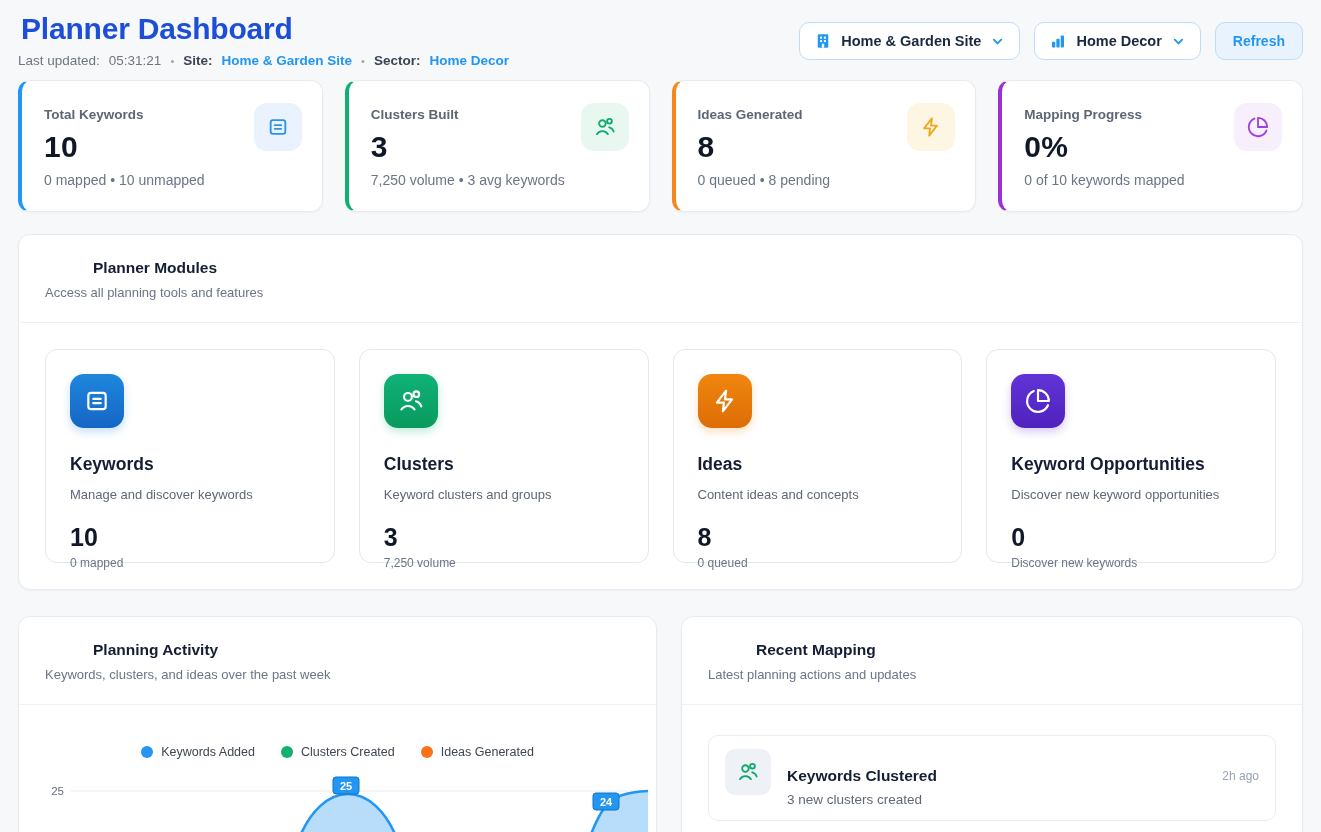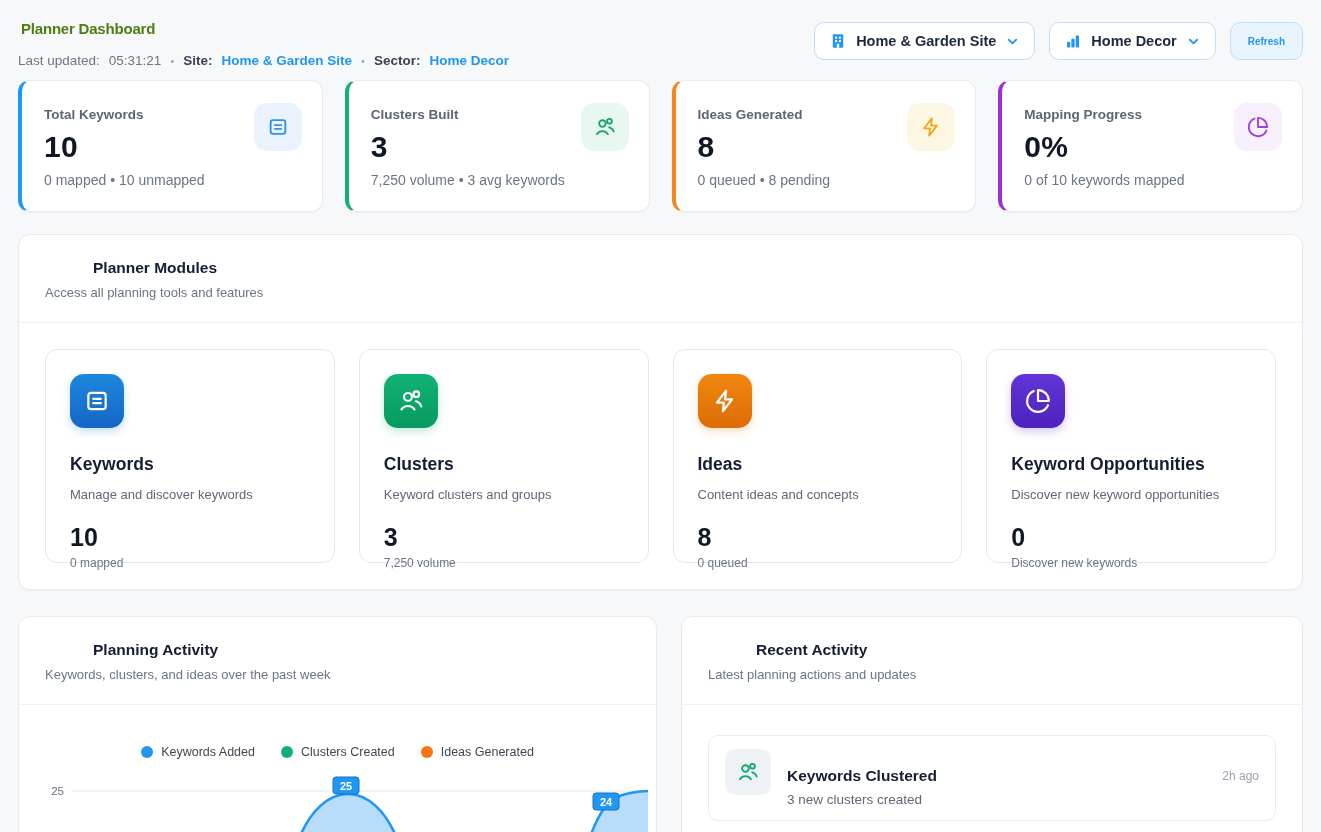--- a/index.html
+++ b/index.html
@@ -6,34 +6,34 @@
   html,body { width:1321px; height:832px; overflow:hidden; }
   body {
     background:#f7f8fa;
     font-family:"Liberation Sans","DejaVu Sans",sans-serif;
     color:#14203a;
   }
   .page { padding:14px 18px 0; }
 
   
   .topbar { display:flex; justify-content:space-between; align-items:flex-start; }
-  .page-title { font-size:15px; font-weight:800; color:#4d7c0f; letter-spacing:-.2px; line-height:30px; margin:0 0 9px 3px; }
+  .page-title { font-size:30px; font-weight:800; color:#1d4ed8; letter-spacing:-.2px; line-height:30px; margin:0 0 9px 3px; }
   .meta-row { display:flex; align-items:center; gap:9px; font-size:13.5px; color:#6e7683; margin-left:0; }
   .meta-strong { color:#3c4354; font-weight:700; }
   .meta-link { color:#2196f3; font-weight:700; text-decoration:none; cursor:pointer; }
   .meta-dot { color:#9aa3b0; font-size:11px; }
   .controls { display:flex; gap:14px; margin-top:8px; }
   .select-btn {
     display:inline-flex; align-items:center; gap:9px; height:38px; padding:0 14px;
     background:#fff; border:1.5px solid #bfddf8; border-radius:10px;
     font-family:inherit; font-size:14.5px; font-weight:700; color:#1c2840; cursor:pointer;
   }
   .refresh-btn {
     height:38px; padding:0 17px; background:#e9f3fd; border:1.5px solid #bfddf8;
-    border-radius:10px; color:#2196f3; font-weight:700; font-size:10px; font-family:inherit; cursor:pointer;
+    border-radius:10px; color:#2196f3; font-weight:700; font-size:14px; font-family:inherit; cursor:pointer;
   }
   .ic { display:inline-flex; align-items:center; justify-content:center; }
   .ic svg { display:block; }
   .ic-18 svg { width:18px; height:18px; }
   .ic-16 svg { width:15px; height:15px; }
   .ic-22 svg { width:22px; height:22px; }
   .ic-26 svg { width:26px; height:26px; }
   .blue-ic { color:#2196f3; }
 
   
@@ -320,21 +320,21 @@
           <g class="pt-badge">
             <rect x="566" y="24" width="26" height="17" rx="3"></rect>
             <text x="579" y="37" text-anchor="middle">24</text>
           </g>
         </svg>
       </div>
     </div>
 
     <div class="panel">
       <div class="panel-head">
-        <div class="panel-title">Recent Activity</div>
+        <div class="panel-title">Recent Mapping</div>
         <div class="panel-sub">Latest planning actions and updates</div>
       </div>
       <div class="panel-divider"></div>
       <div class="recent-body">
         <div class="activity-item">
           <div class="item-chip ic ic-22">
               <svg viewBox="0 0 24 24" fill="none" stroke="currentColor" stroke-width="2" stroke-linecap="round" stroke-linejoin="round">
                 <circle cx="9.2" cy="8.2" r="3.6"></circle>
                 <path d="M3.2 19.8a7.2 7.2 0 0 1 12 0"></path>
                 <circle cx="16.9" cy="5.7" r="2.6"></circle>

